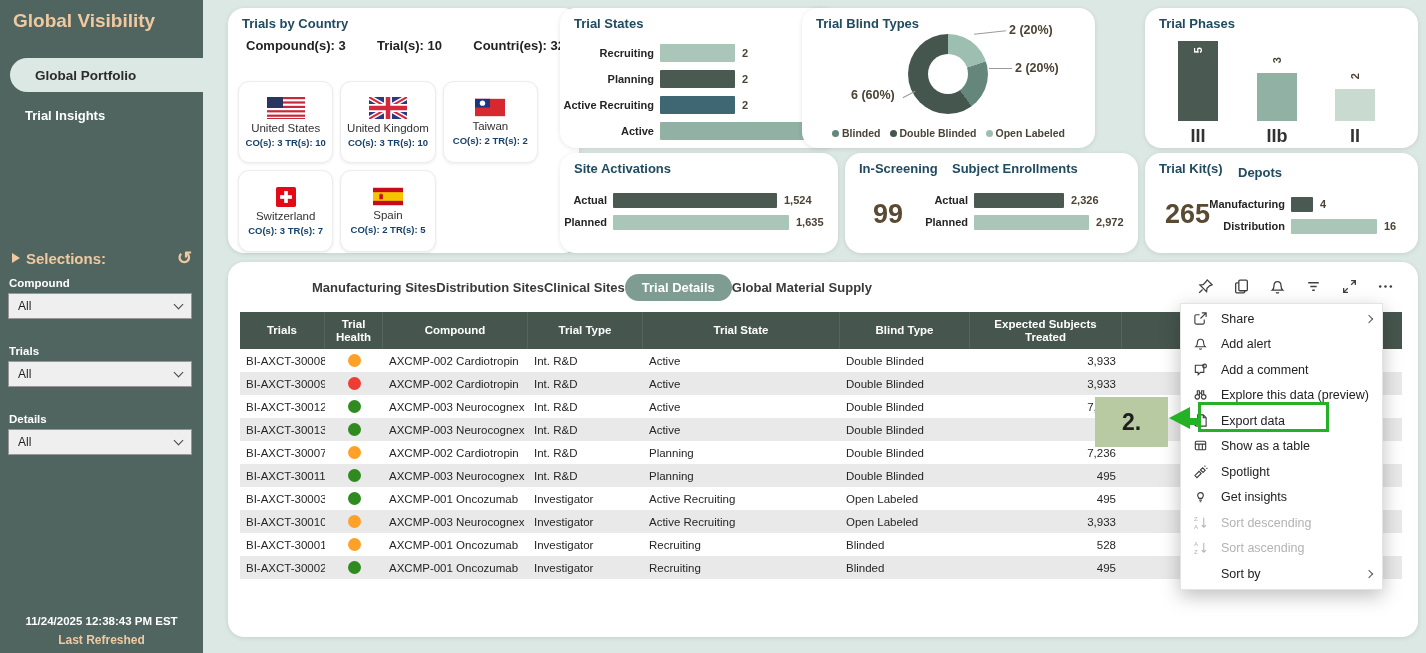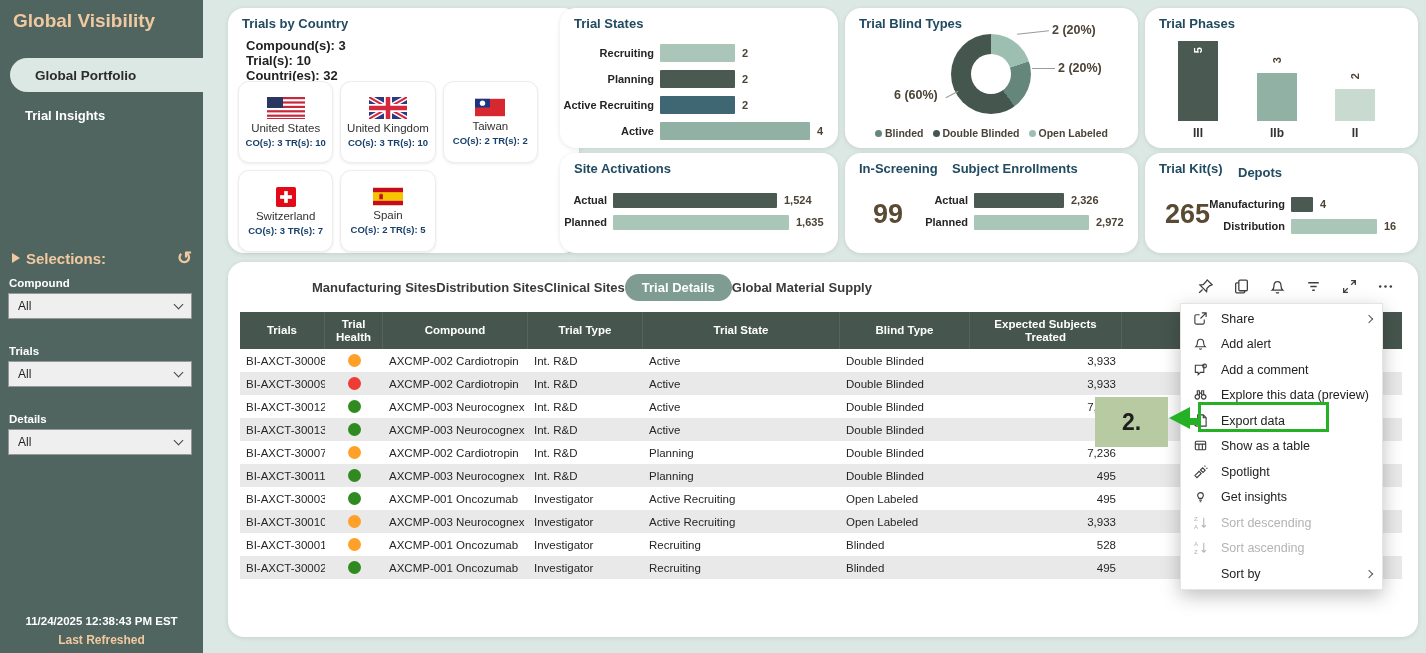--- a/index.html
+++ b/index.html
@@ -24,31 +24,31 @@
   .dropdown { position:absolute; left:8px; width:184px; height:26px; background:#efefef; border:1px solid #979797;
     display:flex; align-items:center; justify-content:space-between; padding:0 9px; font-size:12px; color:#1f1f1f; cursor:pointer; }
   .dd-chev { width:7px; height:7px; border-right:1.6px solid #444; border-bottom:1.6px solid #444; transform:rotate(45deg); margin-top:-4px; }
   .refresh-time { position:absolute; bottom:26px; width:203px; text-align:center; color:#fff; font-weight:bold; font-size:11.5px; }
   .refresh-label { position:absolute; bottom:6px; width:203px; text-align:center; color:#f0c9a0; font-weight:bold; font-size:12px; }
 
   
   .card { position:absolute; background:#fff; border-radius:16px; box-shadow:0 1px 5px rgba(0,0,0,.10); }
   #card-country { left:228px; top:8px;  width:351px; height:245px; }
   #card-states  { left:560px; top:8px;  width:278px; height:140px; }
-  #card-blind   { left:845px; top:8px;  width:293px; height:140px; }
+  #card-blind   { left:802px; top:8px;  width:293px; height:140px; }
   #card-phases  { left:1145px;top:8px;  width:273px; height:140px; }
   #card-sites   { left:560px; top:153px;width:278px; height:100px; }
   #card-enroll  { left:845px; top:153px;width:293px; height:100px; }
   #card-kits    { left:1145px;top:153px;width:273px; height:100px; }
   #card-main    { left:228px; top:262px;width:1190px;height:375px; }
   .card-title { position:absolute; left:14px; top:8px; font-size:13px; font-weight:bold; color:#204b61; }
 
   
   .country-summary { position:absolute; left:18px; right:14px; top:30px; display:flex; justify-content:space-between;
-    font-size:13px; font-weight:600; color:#222;flex-direction:column; }
+    font-size:13px; font-weight:600; color:#222; }
   .search-row { position:absolute; left:8px; right:10px; top:52px; height:16px; border-bottom:1px solid #d7d7d7;
     display:flex; align-items:center; gap:5px; }
   .search-row input { border:none; outline:none; font-size:9.5px; color:#888; width:120px; background:transparent; font-family:inherit; }
   .tiles { position:absolute; left:10px; top:73px; width:300px; display:grid; grid-template-columns:repeat(3,1fr); gap:7px; }
   .tile { height:82px; border:1px solid #ededed; border-radius:11px; box-shadow:0 1px 3px rgba(0,0,0,.08);
     display:flex; flex-direction:column; align-items:center; justify-content:center; gap:3px; cursor:pointer; background:#fff; }
   .tile-name { font-size:11.5px; color:#323232; }
   .tile-stats { font-size:9.5px; font-weight:bold; color:#17406b; }
   .tiles-scrollbar { position:absolute; right:6px; top:76px; width:5px; height:54px; background:#3a3a3a; border-radius:3px; cursor:pointer; }
 
@@ -66,21 +66,21 @@
   .callout-line { position:absolute; background:#9a9a9a; height:1px; }
   .legend { position:absolute; bottom:9px; left:0; right:0; display:flex; justify-content:center; gap:9px; }
   .legend-item { display:flex; align-items:center; gap:3px; font-size:10.5px; font-weight:600; color:#4a4338; }
   .legend-dot { width:7px; height:7px; border-radius:50%; }
 
   
   .vbars { position:absolute; left:0; top:0; width:100%; height:100%; }
   .vbar { position:absolute; width:40px; }
   .vbar-val { position:absolute; font-size:11px; font-weight:bold; color:#4c4335; writing-mode:vertical-rl; transform:rotate(180deg); }
   .vbar-val.inside { color:#fff; }
-  .vbar-cat { position:absolute; font-size:12px; font-weight:bold; color:#333; text-align:center; width:40px; }
+  .vbar-cat { position:absolute; font-size:18px; font-weight:bold; color:#333; text-align:center; width:40px; }
 
   
   .kpi-value { position:absolute; font-size:27px; font-weight:bold; color:#5a4a33; }
 
   
   .tabs { position:absolute; left:84px; top:10px; height:30px; display:flex; align-items:center; }
   .tab { font-size:13px; font-weight:600; color:#3a3a3a; cursor:pointer; white-space:nowrap; }
   .tab.active { background:#7e9c92; color:#fff; padding:6px 17px; border-radius:16px; }
   .toolbar { position:absolute; right:24px; top:16px; display:flex; gap:19px; align-items:center; }
   .tool-btn { width:17px; height:17px; color:#3f3f3f; cursor:pointer; }

